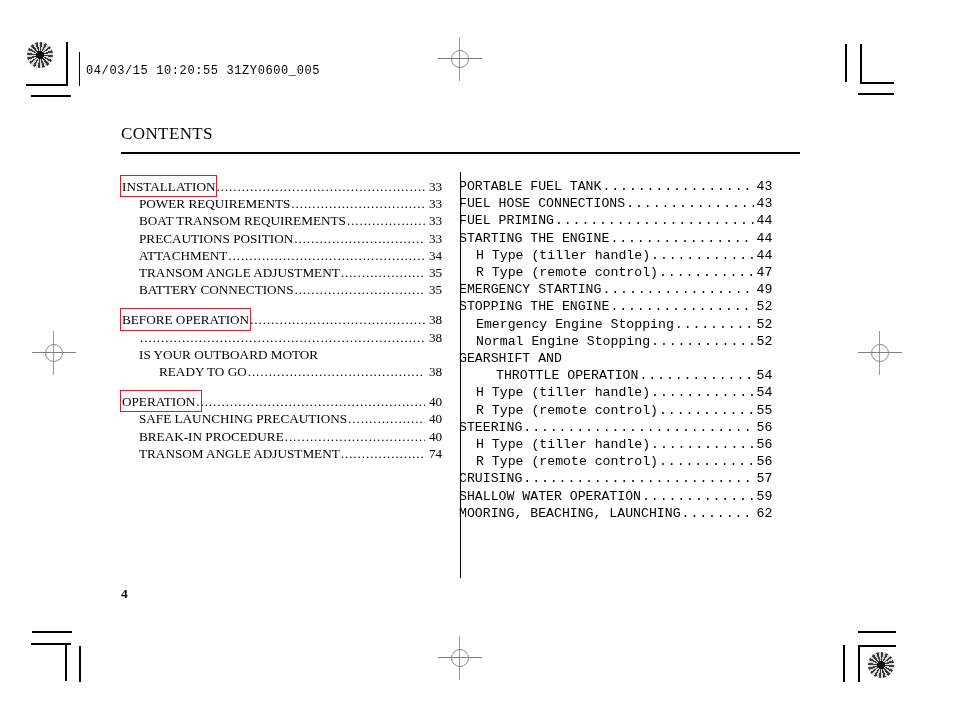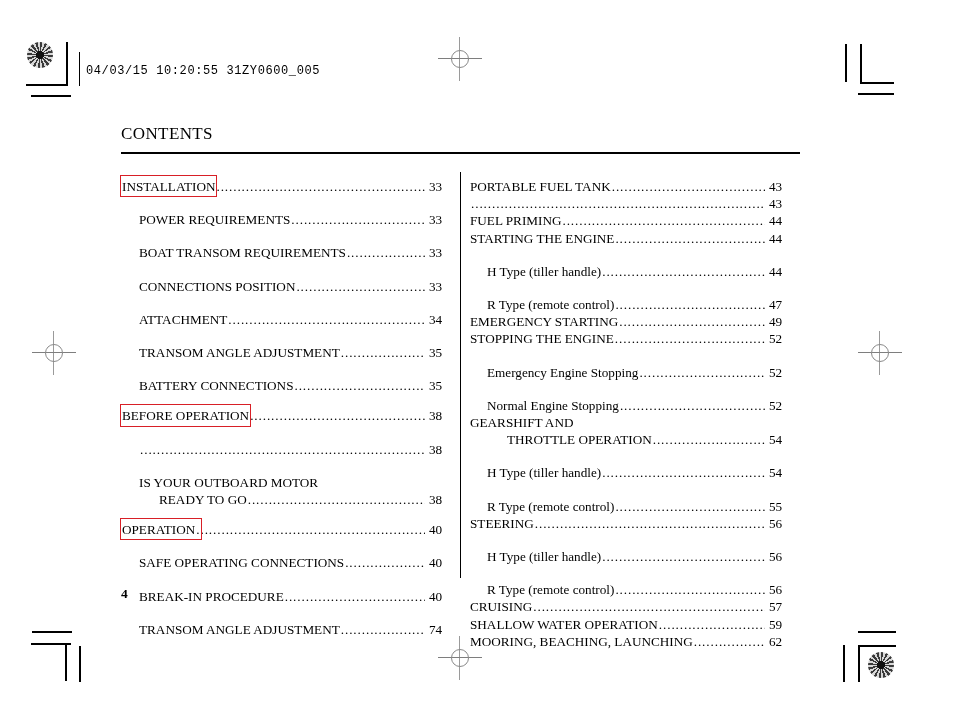--- a/index.html
+++ b/index.html
@@ -101,21 +101,21 @@
     width: 1px;
     height: 406px;
     background: #000;
   }
 
   .col {
     position: absolute;
     top: 178px;
   }
   .col-left  { left: 122px; width: 323px; }
-  .col-right { left: 470px; width: 315px; }
+  .col-right { left: 459px; width: 315px; font-family: Liberation Mono, monospace; }
 
   
   .toc-row {
     display: flex;
     align-items: baseline;
     font-size: 13.2px;
     line-height: 17.2px;
     white-space: nowrap;
   }
   .toc-row .lbl { flex: 0 0 auto; }
@@ -130,21 +130,21 @@
   }
   .toc-row .pg {
     flex: 0 0 auto;
     text-align: center;
     min-width: 19px;
   }
   .toc-row.nodots .dots { visibility: hidden; }
 
   
   .lvl0 { padding-left: 0; }
-  .lvl1 { padding-left: 17px; margin-top: 16px; }
+  .lvl1 { padding-left: 17px; }
   .lvl2 { padding-left: 37px; }
 
   .gap { height: 13px; }
 
   
   .boxed {
     position: relative;
     display: inline-block;
   }
   .boxed::after {
@@ -230,21 +230,21 @@
       <span class="lbl">POWER REQUIREMENTS</span>
       <span class="dots">........................................................................................................................</span>
       <span class="pg">33</span>
     </div>
     <div class="toc-row lvl1">
       <span class="lbl">BOAT TRANSOM REQUIREMENTS</span>
       <span class="dots">........................................................................................................................</span>
       <span class="pg">33</span>
     </div>
     <div class="toc-row lvl1">
-      <span class="lbl">CONNECTIONS POSITION</span>
+      <span class="lbl">PRECAUTIONS POSITION</span>
       <span class="dots">........................................................................................................................</span>
       <span class="pg">33</span>
     </div>
     <div class="toc-row lvl1">
       <span class="lbl">ATTACHMENT</span>
       <span class="dots">........................................................................................................................</span>
       <span class="pg">34</span>
     </div>
     <div class="toc-row lvl1">
       <span class="lbl">TRANSOM ANGLE ADJUSTMENT</span>
@@ -276,21 +276,21 @@
       <span class="dots">........................................................................................................................</span>
       <span class="pg">38</span>
     </div>
     <div class="gap"></div>
     <div class="toc-row lvl0">
       <span class="lbl"><span class="boxed pad-r">OPERATION</span></span>
       <span class="dots">........................................................................................................................</span>
       <span class="pg">40</span>
     </div>
     <div class="toc-row lvl1">
-      <span class="lbl">SAFE OPERATING CONNECTIONS</span>
+      <span class="lbl">SAFE LAUNCHING PRECAUTIONS</span>
       <span class="dots">........................................................................................................................</span>
       <span class="pg">40</span>
     </div>
     <div class="toc-row lvl1">
       <span class="lbl">BREAK-IN PROCEDURE</span>
       <span class="dots">........................................................................................................................</span>
       <span class="pg">40</span>
     </div>
     <div class="toc-row lvl1">
       <span class="lbl">TRANSOM ANGLE ADJUSTMENT</span>
@@ -298,20 +298,21 @@
       <span class="pg">74</span>
     </div>
   </div>
 <div class="col col-right" id="col-right">
     <div class="toc-row lvl0">
       <span class="lbl">PORTABLE FUEL TANK</span>
       <span class="dots">........................................................................................................................</span>
       <span class="pg">43</span>
     </div>
     <div class="toc-row lvl0">
+      <span class="lbl">FUEL HOSE CONNECTIONS</span>
       <span class="dots">........................................................................................................................</span>
       <span class="pg">43</span>
     </div>
     <div class="toc-row lvl0">
       <span class="lbl">FUEL PRIMING</span>
       <span class="dots">........................................................................................................................</span>
       <span class="pg">44</span>
     </div>
     <div class="toc-row lvl0">
       <span class="lbl">STARTING THE ENGINE</span>

